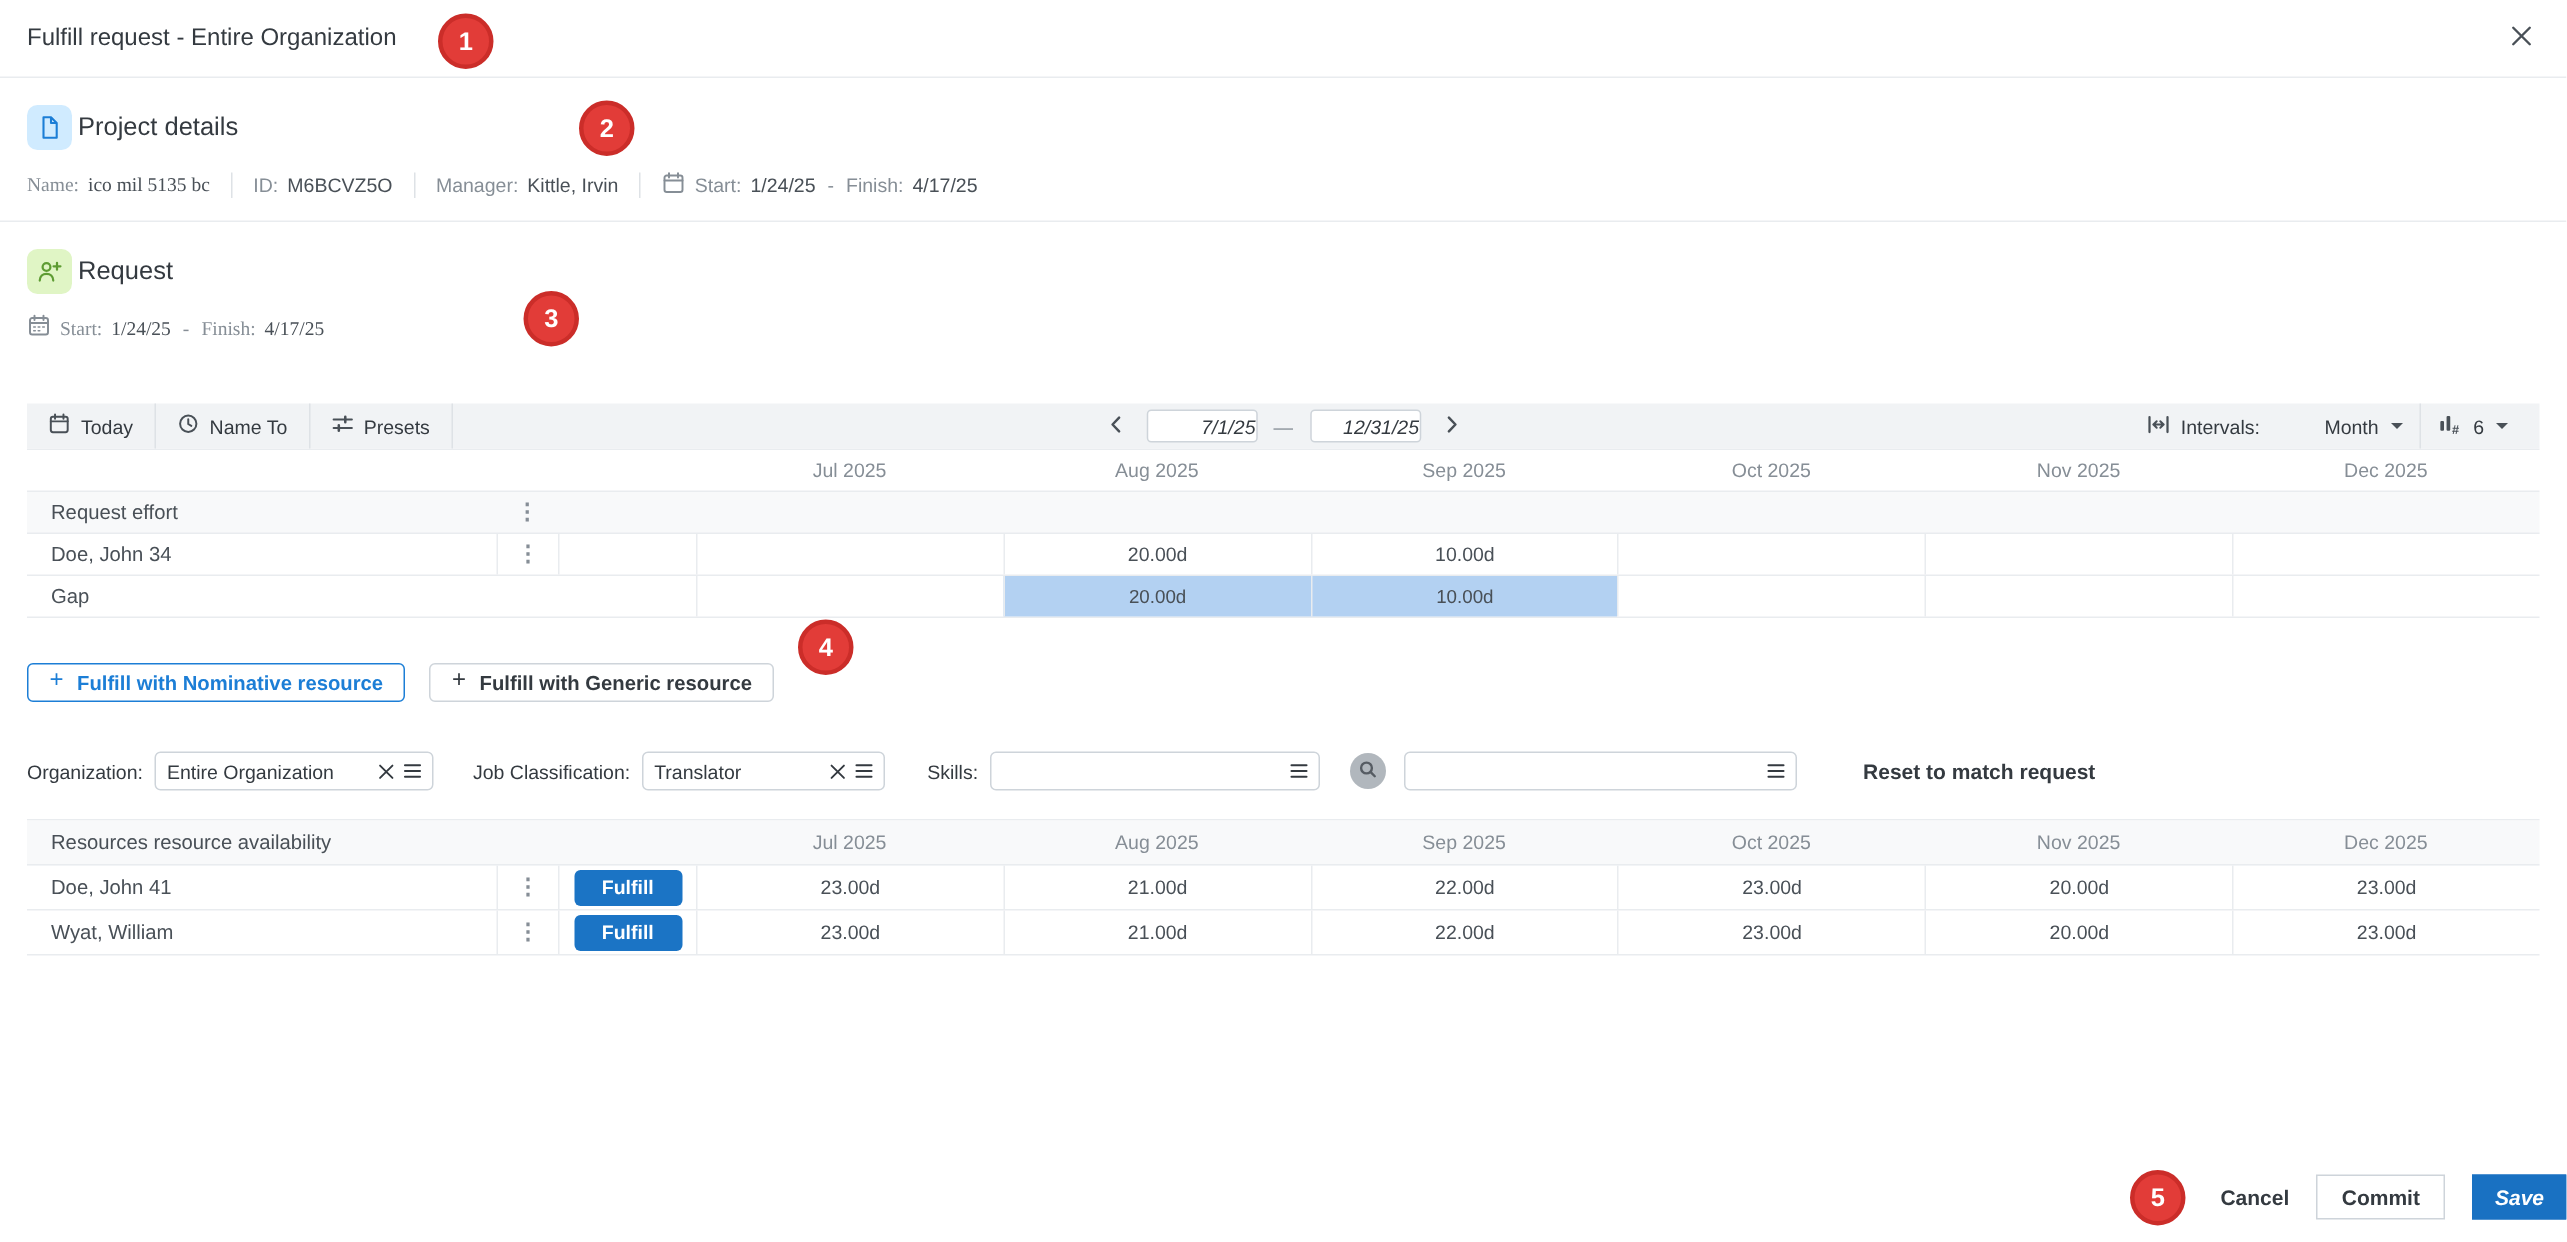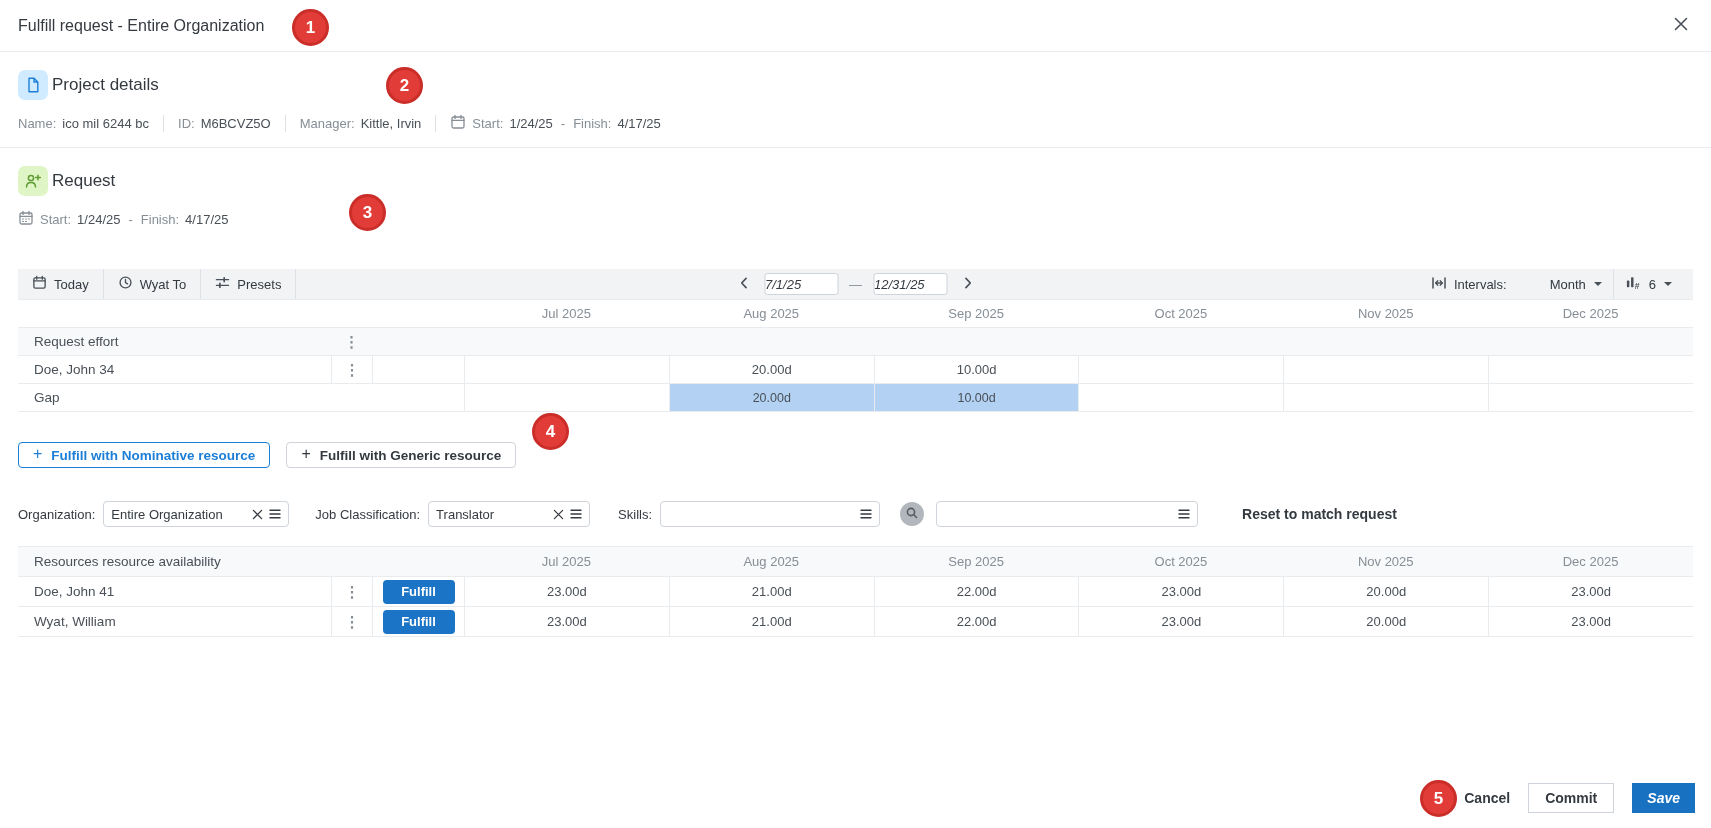--- a/index.html
+++ b/index.html
@@ -22,39 +22,39 @@
   
   .section { padding: 18px 18px 14px; }
   .section.bordered { border-bottom: 1px solid #e9ecef; }
   .sec-head { display: flex; align-items: center; gap: 4px; margin-bottom: 13px; }
   .sec-head h2 { font-size: 17px; font-weight: 500; color: #343a40; }
   .icon-box { width: 30px; height: 30px; border-radius: 7px; display:flex; align-items:center; justify-content:center; }
   .icon-box.blue  { background: #d0ebff; }
   .icon-box.green { background: #e0f5c5; }
   .meta-row { display: flex; align-items: center; font-size: 13px; height: 20px; }
   .meta-item { display: flex; align-items: center; gap: 6px; padding: 0 14px; }
-  .meta-item:first-child { padding-left: 0; }
+  .meta-item:first-child { padding-left: 0; font-family: Liberation Serif, serif; }
   .meta-sep { width: 1px; height: 17px; background: #dee2e6; }
   .meta-label { color: #868e96; }
   .meta-value { color: #495057; }
   .range-dash-sm { color: #868e96; padding: 0 2px; }
   
   .toolbar {
     margin: 26px 18px 0; height: 30px; background: #f1f3f5;
     display: flex; align-items: center; position: relative; font-size: 13px; color:#343a40;
   }
   .tb-btn {
     display: flex; align-items: center; gap: 7px; height: 100%;
     padding: 0 14px; background: none; border: none; border-right: 1px solid #dee2e6;
     font-size: 13px; color: #343a40; cursor: pointer; font-family: inherit;
   }
   .tb-center { position: absolute; left: 50%; transform: translateX(-50%); display: flex; align-items: center; gap: 9px; }
   .date-input {
     width: 74px; height: 22px; border: 1px solid #ced4da; border-radius: 3px;
-    font-style: italic; font-size: 13px; text-align: left; color: #343a40;
+    font-style: italic; font-size: 13px; text-align: right; color: #343a40;
     background: #fff; font-family: inherit;
   }
   .tb-right { margin-left: auto; display: flex; align-items: center; height: 100%; padding-right: 10px; }
   .tb-right .grp { display: flex; align-items: center; gap: 7px; padding: 0 11px; height: 100%; }
   .tb-right .grp.divided { border-left: 1px solid #dee2e6; }
   .select-btn { display:flex; align-items:center; gap:8px; background:none; border:none; font-size:13px; color:#343a40; cursor:pointer; font-family: inherit; }
   .caret { width:0; height:0; border:4.5px solid transparent; border-top-color:#495057; margin-top:4px; }
   
   .table { margin: 0 18px; border-top: 1px solid #e9ecef; font-size: 13px; }
   .t-row {
@@ -94,21 +94,21 @@
     display: flex; align-items: center; height: 26px; border: 1px solid #ced4da;
     border-radius: 4px; background: #fff; padding: 0 7px; gap: 6px;
   }
   .f-input { border: none; outline: none; font-size: 13px; color: #343a40; flex: 1; min-width: 0; background: transparent; font-family: inherit; }
   .search-circle {
     width: 24px; height: 24px; border-radius: 50%; background: #b1b7bd; border: none;
     display: flex; align-items: center; justify-content: center; cursor: pointer; margin-right: 12px;
   }
   .reset-link { background:none; border:none; font-size:14px; font-weight:700; color:#343a40; margin-left:44px; cursor:pointer; white-space:nowrap; font-family: inherit; }
   
-  .footer { position: absolute; top: 783px; right: 16px; display: flex; align-items: center; gap: 18px; }
+  .footer { position: absolute; top: 783px; right: 0; display: flex; align-items: center; gap: 18px; }
   .link-btn { background:none; border:none; font-size:14px; font-weight:600; color:#343a40; cursor:pointer; font-family: inherit; }
   .btn { height: 30px; border-radius: 0; font-size: 14px; font-weight: 600; cursor: pointer; font-family: inherit; }
   .btn.outline { background: #fff; border: 1px solid #ced4da; color: #343a40; padding: 0 16px; }
   .btn.primary { background: #1971c2; border: 1px solid #1971c2; color: #fff; padding: 0 14px; font-style: italic; }
   
   .step-badge {
     position: absolute; width: 37px; height: 37px; border-radius: 50%;
     background: #e23c38; border: 3px solid #cb2d29; color: #fff;
     font-size: 17px; font-weight: 700; display: flex; align-items: center; justify-content: center;
     z-index: 9;
@@ -134,21 +134,21 @@
       <svg width="16" height="16" viewBox="0 0 16 16" fill="none">
         <path d="M4 1.2h5l3.8 3.8v9.8H4z" stroke="#1c7ed6" stroke-width="1.4" stroke-linejoin="round"></path>
         <path d="M9 1.2V5h3.8" stroke="#1c7ed6" stroke-width="1.4" stroke-linejoin="round"></path>
       </svg>
     </span>
     <h2>Project details</h2>
   </div>
   <div class="meta-row">
     <div class="meta-item">
       <span class="meta-label">Name:</span>
-      <span class="meta-value">ico mil 6244 bc</span>
+      <span class="meta-value">ico mil 5135 bc</span>
     </div>
     <div class="meta-sep"></div>
     <div class="meta-item">
       <span class="meta-label">ID:</span>
       <span class="meta-value">M6BCVZ5O</span>
     </div>
     <div class="meta-sep"></div>
     <div class="meta-item">
       <span class="meta-label">Manager:</span>
       <span class="meta-value">Kittle, Irvin</span>
@@ -209,21 +209,21 @@
     </span>
     <span>Today</span>
   </button>
   <button class="tb-btn">
     <span>
       <svg width="15" height="15" viewBox="0 0 16 16" fill="none">
         <circle cx="8" cy="8" r="5.8" stroke="#495057" stroke-width="1.4"></circle>
         <path d="M8 4.8v3.4l2.2 1.3" stroke="#495057" stroke-width="1.4" stroke-linecap="round"></path>
       </svg>
     </span>
-    <span>Wyat To</span>
+    <span>Name To</span>
   </button>
   <button class="tb-btn">
     <span>
       <svg width="15" height="15" viewBox="0 0 16 16" fill="none">
         <path d="M1.5 5h13M1.5 11h13" stroke="#495057" stroke-width="1.4" stroke-linecap="round"></path>
         <path d="M9.8 3v4M5.2 9v4" stroke="#495057" stroke-width="1.8" stroke-linecap="round"></path>
       </svg>
     </span>
     <span>Presets</span>
   </button>

